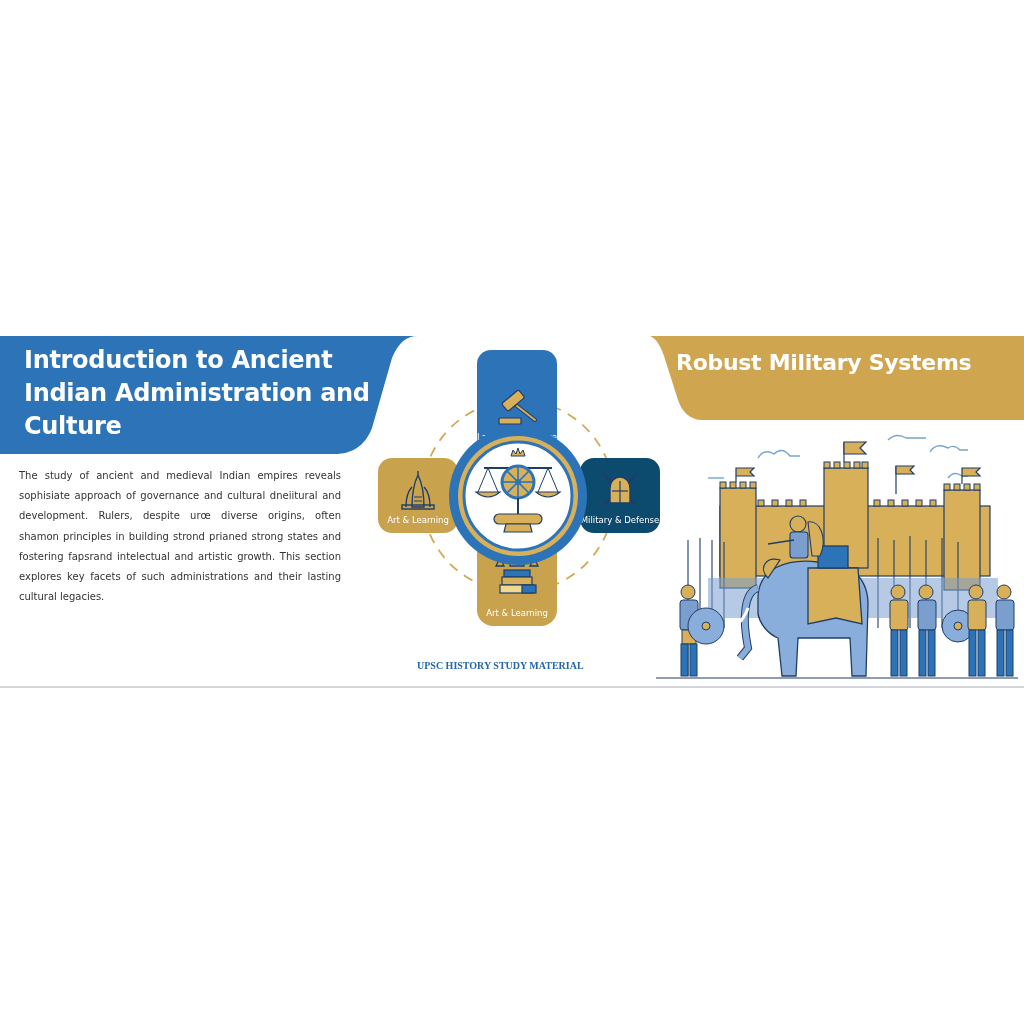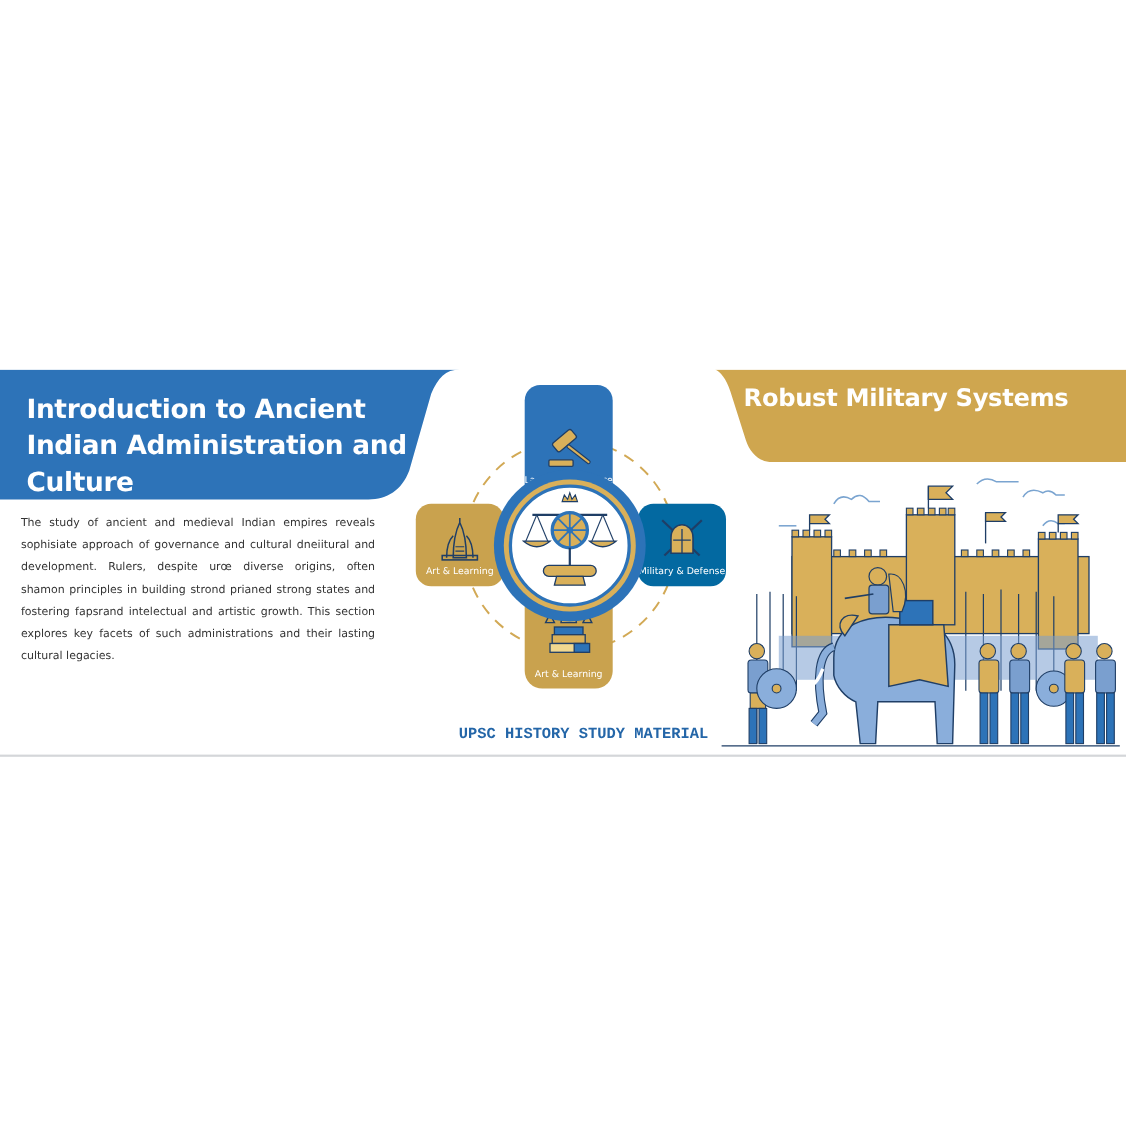--- a/index.html
+++ b/index.html
@@ -12,21 +12,21 @@
     border-bottom: 2px solid #d4d6d9;
     overflow: hidden;
   }
 
   
   .blue-header {
     position: absolute; left: 0; top: 0; width: 420px; height: 120px;
   }
   .blue-header svg { position: absolute; left: 0; top: 0; }
   .blue-header .title {
-    position: absolute; left: 24px; top: 20px; width: 360px;
+    position: absolute; left: 24px; top: 8px; width: 360px;
     color: #ffffff; font-family: "DejaVu Sans", sans-serif; font-weight: bold;
     font-size: 24px; line-height: 33px; letter-spacing: -0.3px;
   }
 
   .intro-text {
     position: absolute; left: 19px; top: 130px; width: 322px;
     color: #333333; font-family: "DejaVu Sans", sans-serif;
     font-size: 10px; line-height: 20.2px; text-align: justify;
   }
 
@@ -42,29 +42,29 @@
   
   .emblem { position: absolute; left: 370px; top: 10px; width: 290px; height: 280px; }
   .tile {
     position: absolute; border-radius: 14px; display: flex; flex-direction: column;
     align-items: center; justify-content: flex-end; padding-bottom: 8px;
   }
   .tile .lbl { color: #ffffff; font-size: 8.5px; font-family: "DejaVu Sans", sans-serif; white-space: nowrap; }
   .tile svg { margin-bottom: 4px; }
   .tile-top { left: 107px; top: 4px; width: 80px; height: 100px; background: #2d73b8; border-radius: 14px 14px 0 0; }
   .tile-left { left: 8px; top: 112px; width: 80px; height: 75px; background: #c9a24e; }
-  .tile-right { left: 210px; top: 112px; width: 80px; height: 75px; background: #0369a1; }
+  .tile-right { left: 210px; top: 112px; width: 80px; height: 75px; background: #0c4a6e; }
   .tile-bottom { left: 107px; top: 190px; width: 80px; height: 90px; background: #c9a24e; border-radius: 0 0 16px 16px; }
 
   .emblem-circle { position: absolute; left: 78px; top: 80px; width: 140px; height: 140px; }
 
   .footer-label {
     position: absolute; left: 417px; top: 324px;
-    color: #2466a8; font-family: Liberation Mono, monospace; font-weight: bold;
-    font-size: 14px; letter-spacing: 0; white-space: nowrap;
+    color: #2466a8; font-family: Liberation Serif, serif; font-weight: bold;
+    font-size: 10px; letter-spacing: 0; white-space: nowrap;
   }
 
   .army { position: absolute; left: 648px; top: 92px; width: 376px; height: 252px; }
 </style>
 </head>
 <body>
 
 <div class="banner">
 
   <div class="blue-header">

